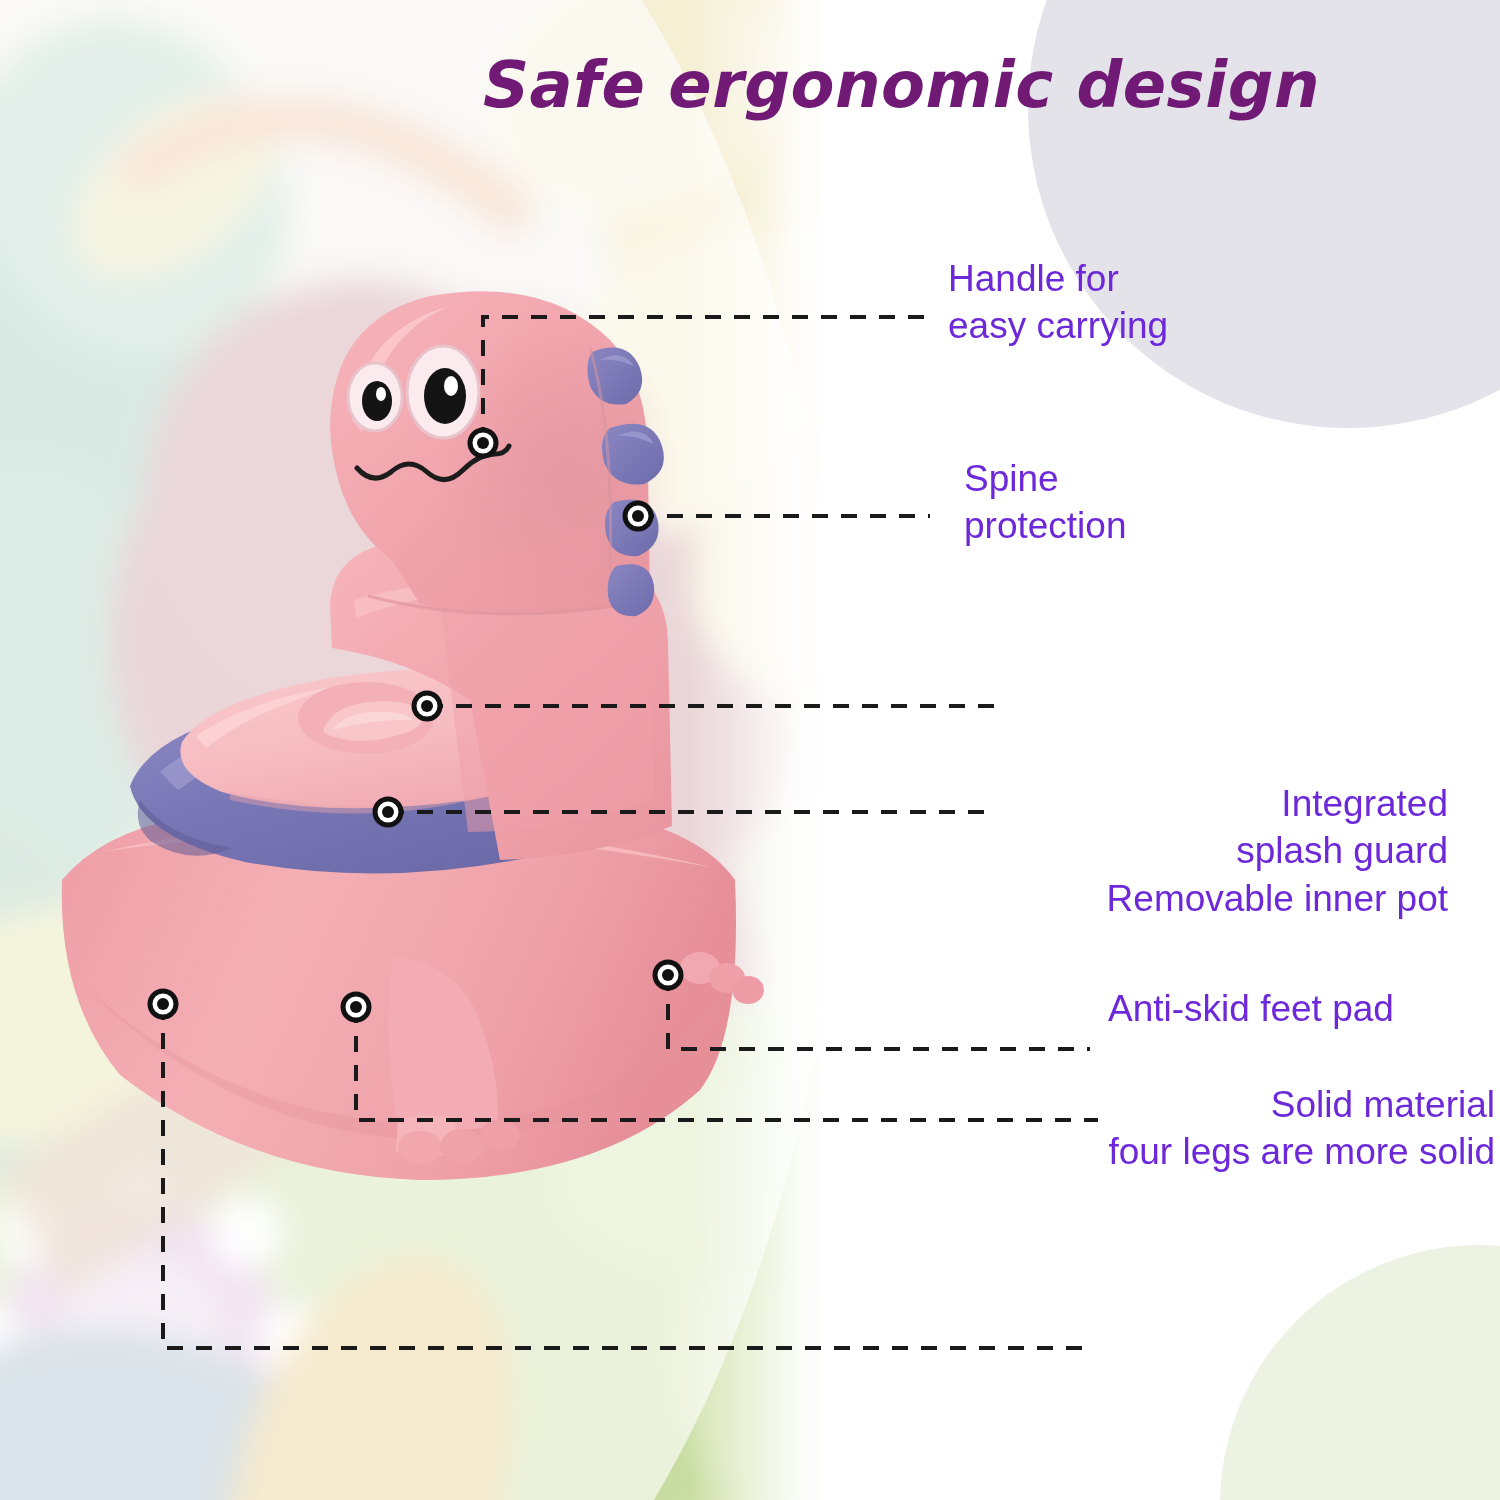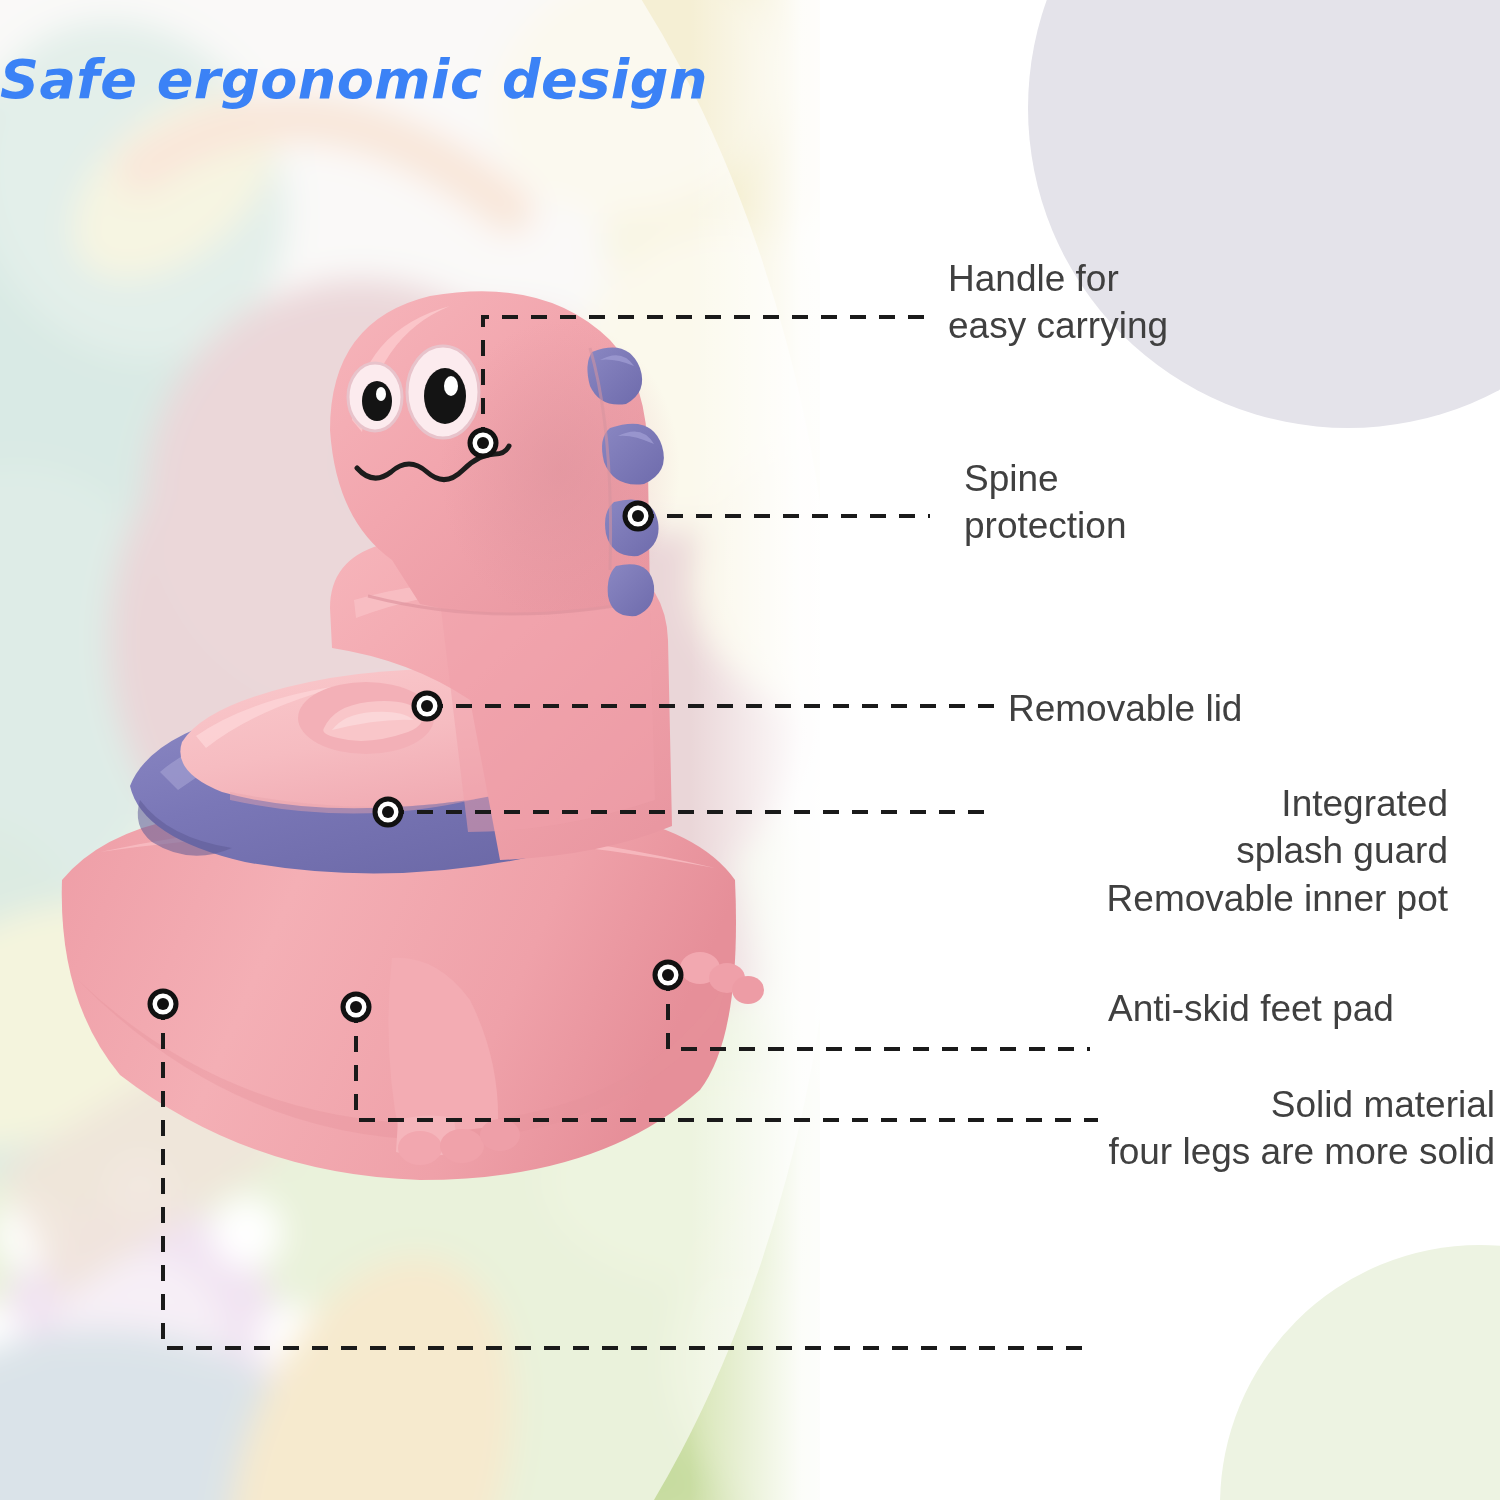--- a/index.html
+++ b/index.html
@@ -41,33 +41,33 @@
     background:#ffffff;
   }
   #white-right-fade{
     position:absolute;
     left:690px;top:0;width:180px;height:1500px;
     background:linear-gradient(90deg,rgba(255,255,255,0) 0%,rgba(255,255,255,.92) 62%,#fff 100%);
   }
   
   #title{
     position:absolute;left:0;top:48px;width:1320px;
-    text-align:left;
+    text-align:right;
     font-family:"DejaVu Sans", sans-serif;
-    font-size:54px;
+    font-size:64px;
     font-weight:700;
     font-style:italic;
     letter-spacing:.5px;
-    color:#3b82f6;
+    color:#701a75;
     white-space:nowrap;
   }
   
   .callout{
     position:absolute;
-    color:#404040;
+    color:#6d28d9;
     font-size:37px;
     line-height:1.28;
     white-space:pre-line;
   }
   .callout.left{text-align:left;}
   .callout.center{text-align:right;}
   
   #leaders{position:absolute;left:0;top:0;width:1500px;height:1500px;}
   
   #product{position:absolute;left:0;top:0;width:1500px;height:1500px;}
@@ -373,21 +373,20 @@
         </g>
     </g>
   </svg>
 
   <div class="callout left" style="left:948px;top:255px;">Handle for
 easy carrying</div>
 
   <div class="callout left" style="left:948px;top:455px;margin-left:16px;">Spine
 protection</div>
 
-  <div class="callout left" style="left:1008px;top:685px;">Removable lid</div>
 
   <div class="callout center" style="left:948px;top:780px;width:500px;">Integrated
 splash guard
 Removable inner pot</div>
 
   <div class="callout left" style="left:1108px;top:985px;">Anti-skid feet pad</div>
 
   <div class="callout center" style="left:995px;top:1081px;width:500px;">Solid material
 four legs are more solid</div>
 

